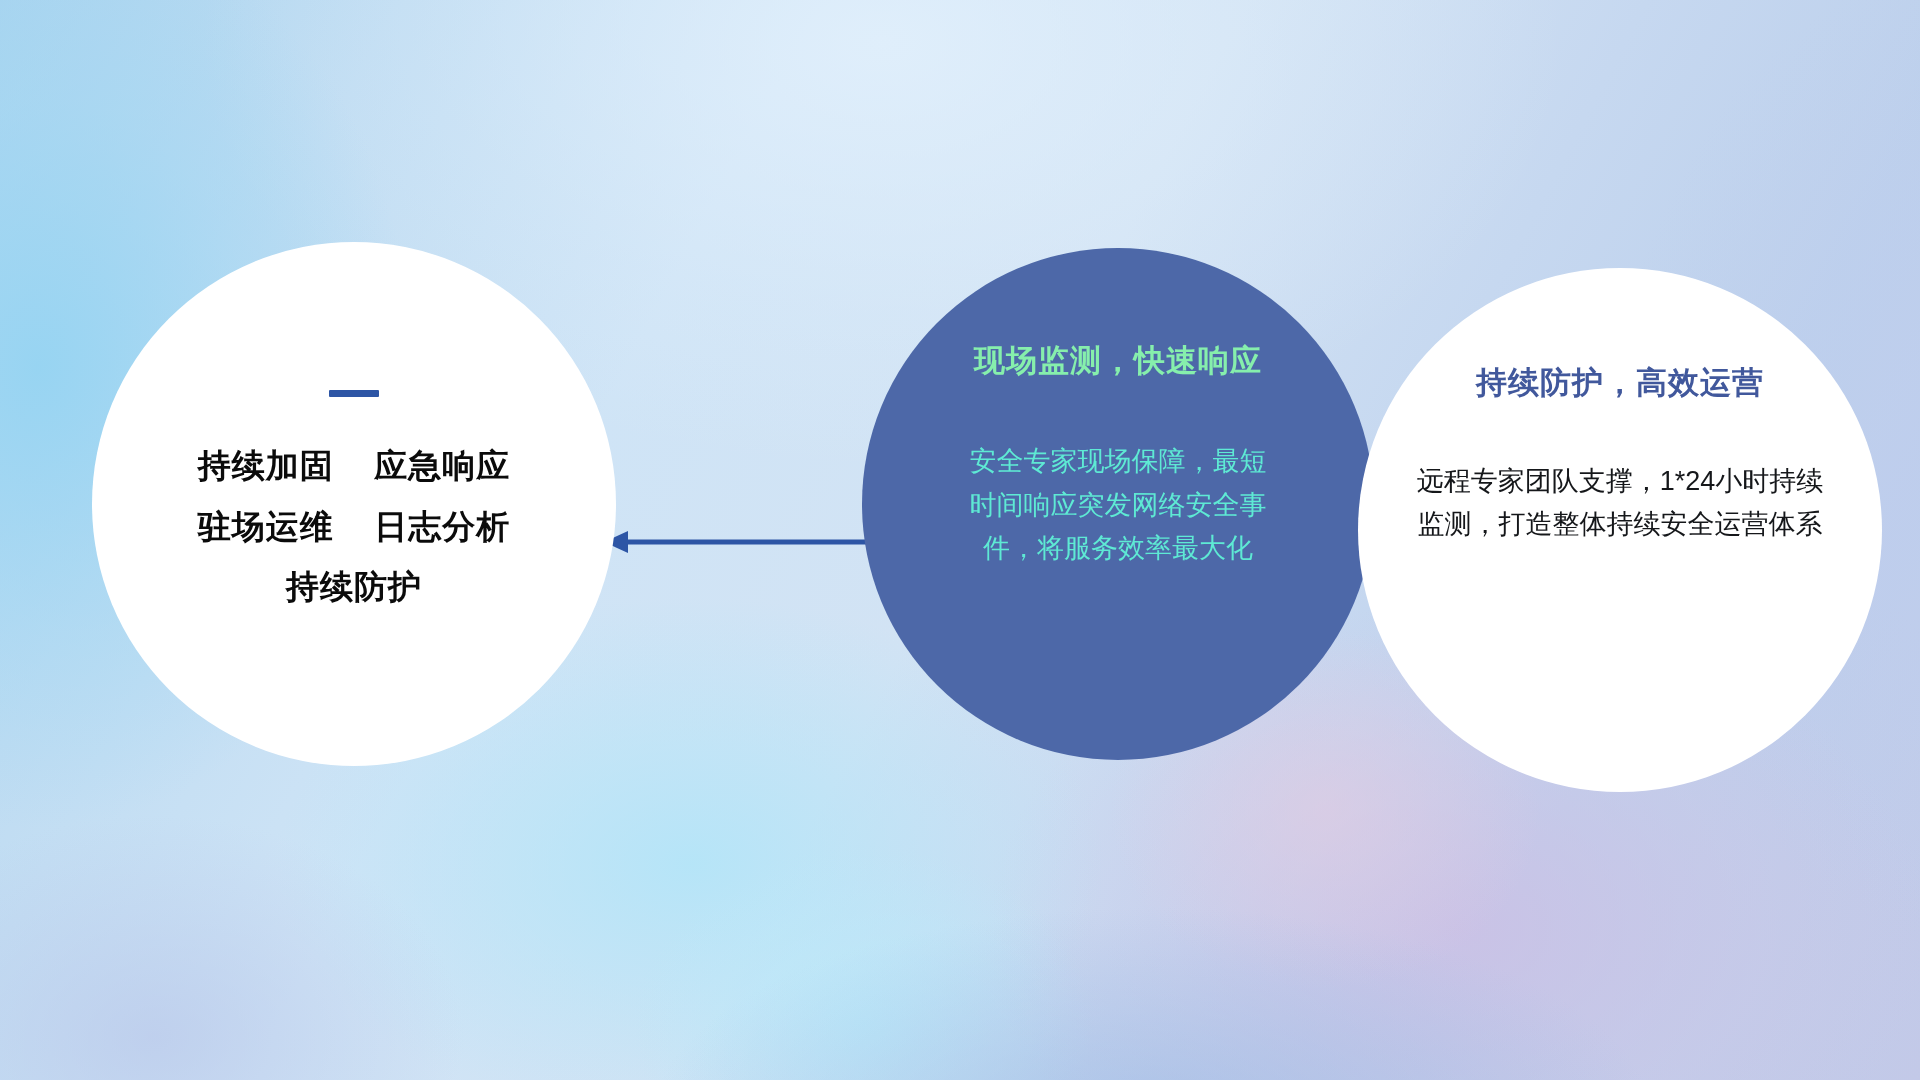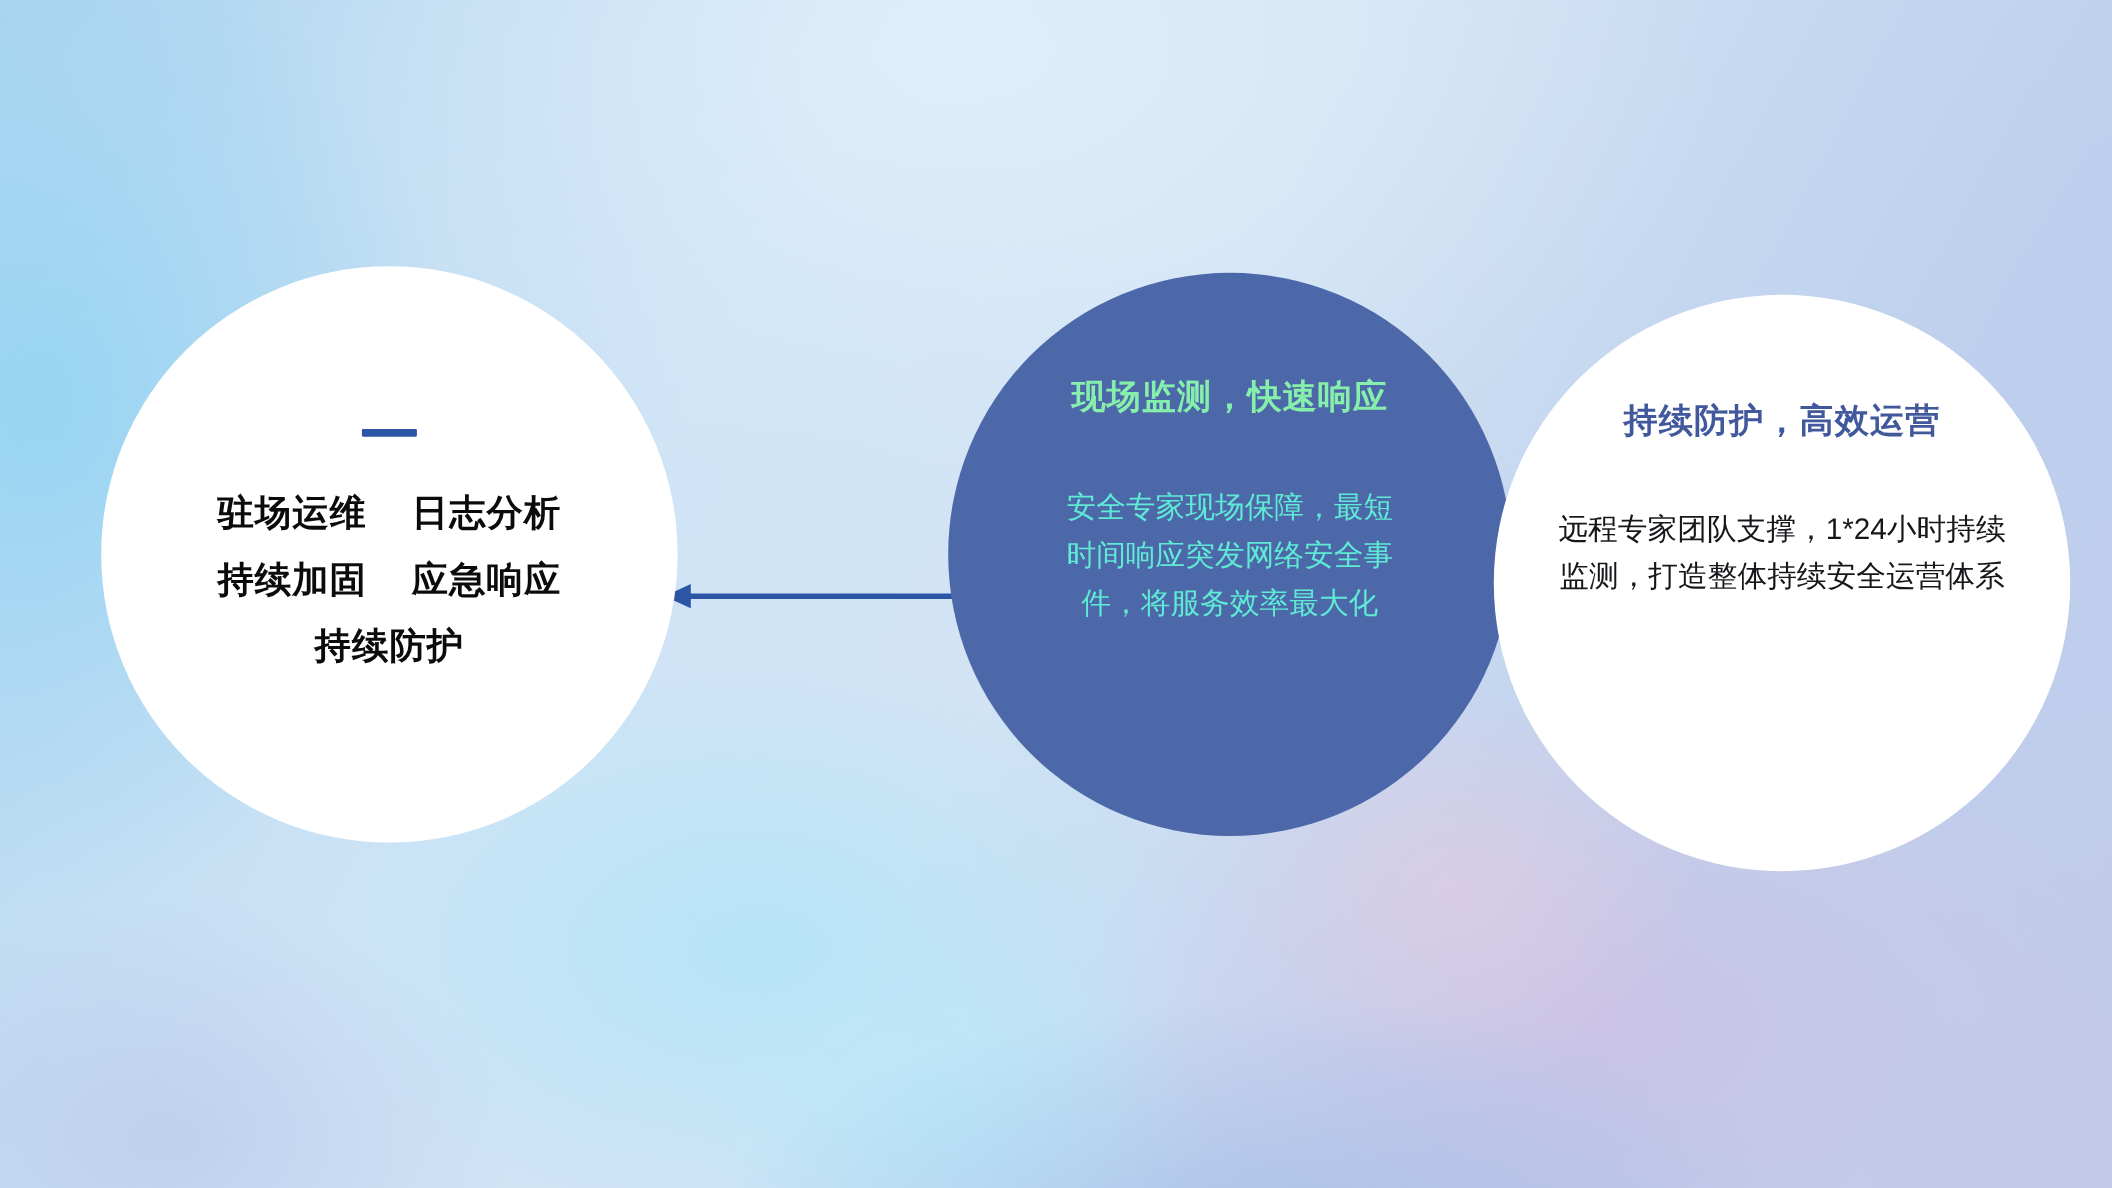--- a/index.html
+++ b/index.html
@@ -167,22 +167,22 @@
     <svg width="300" height="44" viewBox="0 0 300 44">
       <line x1="296" y1="22" x2="22" y2="22" stroke="#2d55a5" stroke-width="5"></line>
       <polygon points="4,22 28,11 28,33" fill="#2d55a5"></polygon>
     </svg>
   </div>
 
   <div class="circle" id="circle-left">
     <div class="left-inner">
       <div class="accent-dash"></div>
       <div class="left-lines">
+        <div class="left-line">持续加固    应急响应</div>
         <div class="left-line">驻场运维    日志分析</div>
-        <div class="left-line">持续加固    应急响应</div>
         <div class="left-line">持续防护</div>
       </div>
     </div>
   </div>
 
   <div class="circle" id="circle-center">
     <div class="center-inner">
       <div class="center-title">现场监测，快速响应</div>
       <div class="center-body">安全专家现场保障，最短时间响应突发网络安全事件，将服务效率最大化</div>
     </div>

